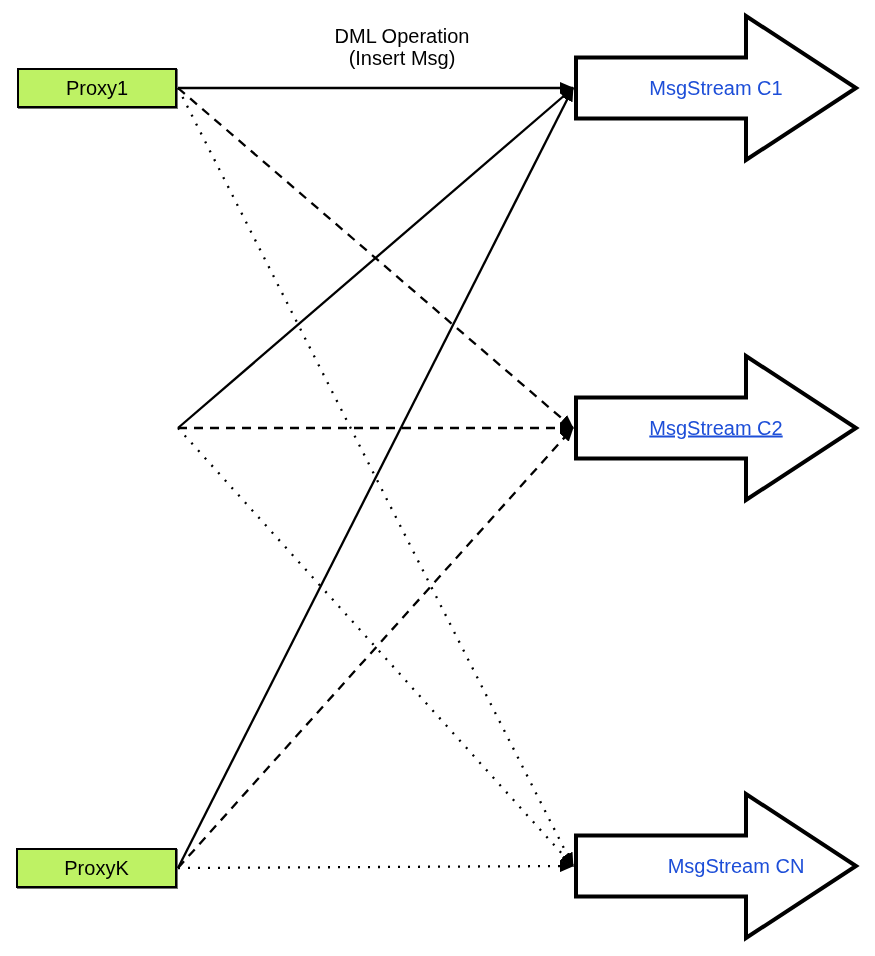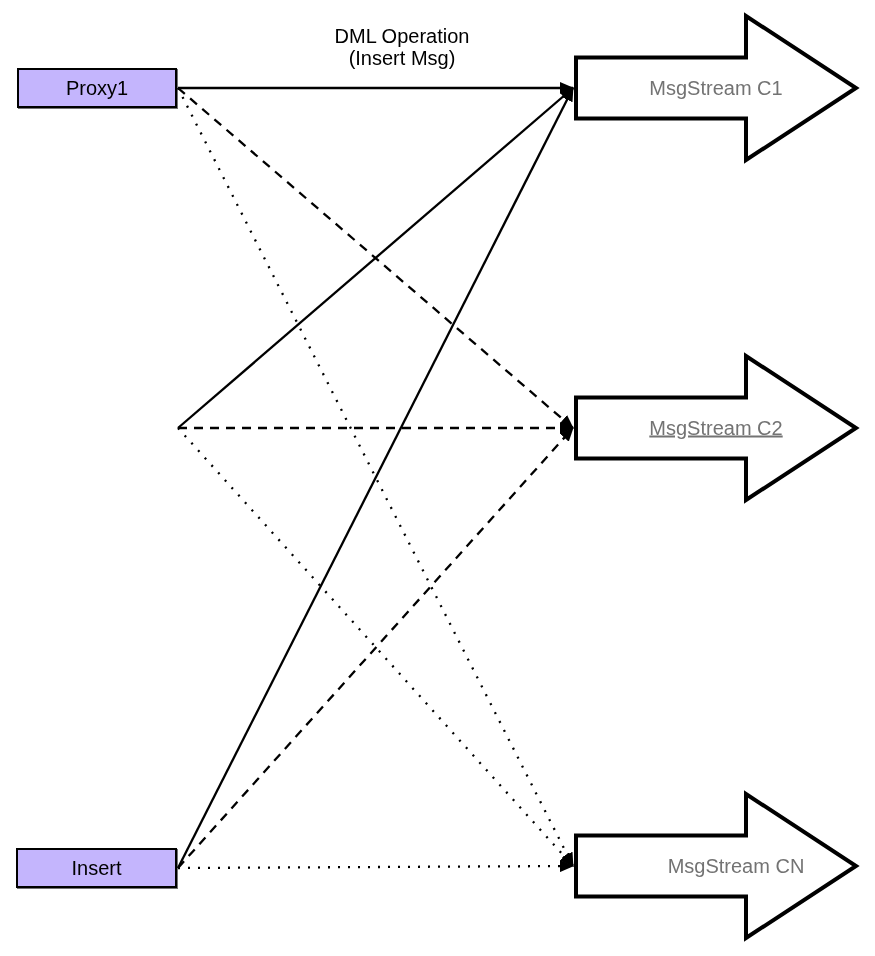--- a/index.html
+++ b/index.html
@@ -27,35 +27,35 @@
   }
   .stream-shape {
     fill: #ffffff;
     stroke: #000000;
     stroke-width: 4;
     stroke-linejoin: miter;
   }
   .proxy-box {
     position: absolute;
     box-sizing: border-box;
-    background: #c4b5fd;
+    background: #bef264;
     border: 2px solid #000000;
     box-shadow: 1px 1px 0 rgba(0,0,0,0.55);
     display: flex;
     align-items: center;
     justify-content: center;
     font-size: 20px;
     color: #000000;
   }
   .stream-label {
     position: absolute;
     transform: translate(-50%, -50%);
     font-size: 20px;
     white-space: nowrap;
-    color: #737373;
+    color: #1d4ed8;
   }
   .diagram-title {
     position: absolute;
     left: 402px;
     top: 25px;
     transform: translateX(-50%);
     text-align: center;
     font-size: 20px;
     line-height: 22px;
     white-space: nowrap;
@@ -93,20 +93,20 @@
 
   <div class="diagram-title">
     <div>DML Operation</div>
     <div>(Insert Msg)</div>
   </div>
 
   <div class="proxy-box" style="left: 17px; top: 68px; width: 160px; height: 40px;">
     <span>Proxy1</span>
   </div>
   <div class="proxy-box" style="left: 16px; top: 848px; width: 161px; height: 40px;">
-    <span>Insert</span>
+    <span>ProxyK</span>
   </div>
 
   <div class="stream-label" style="left: 716px; top: 88px;">MsgStream C1</div>
   <div class="stream-label" style="left: 716px; top: 428px; text-decoration: underline;">MsgStream C2</div>
   <div class="stream-label" style="left: 716px; top: 866px; margin-left: 20px;">MsgStream CN</div>
 
 </div>
 
 </body></html>

